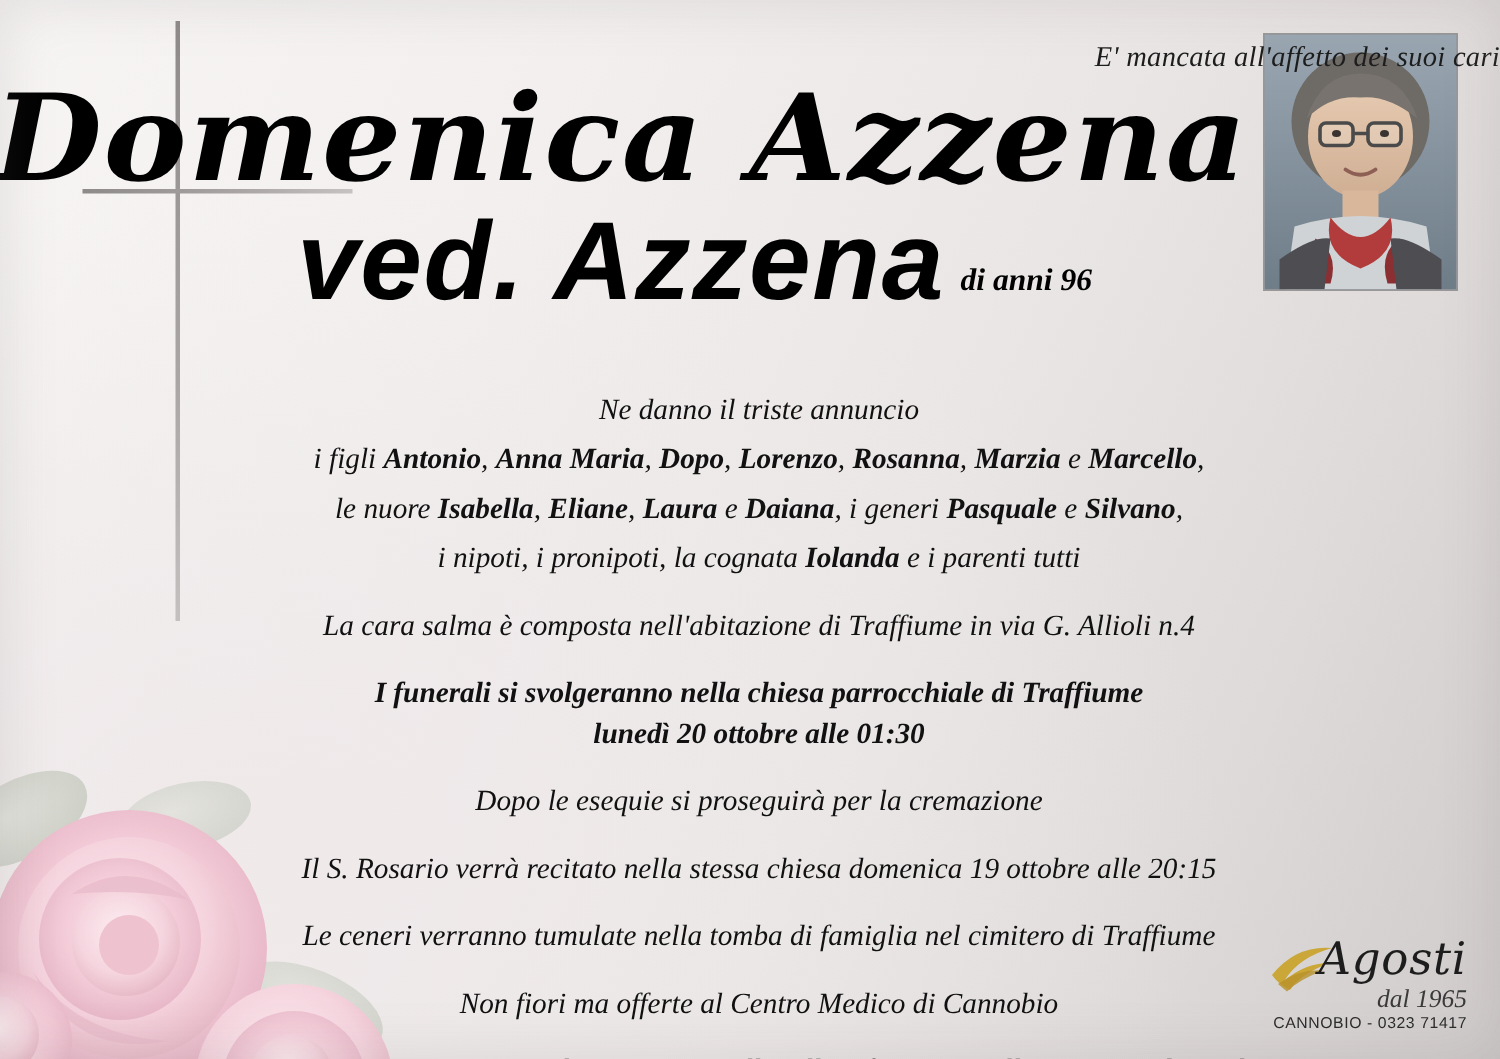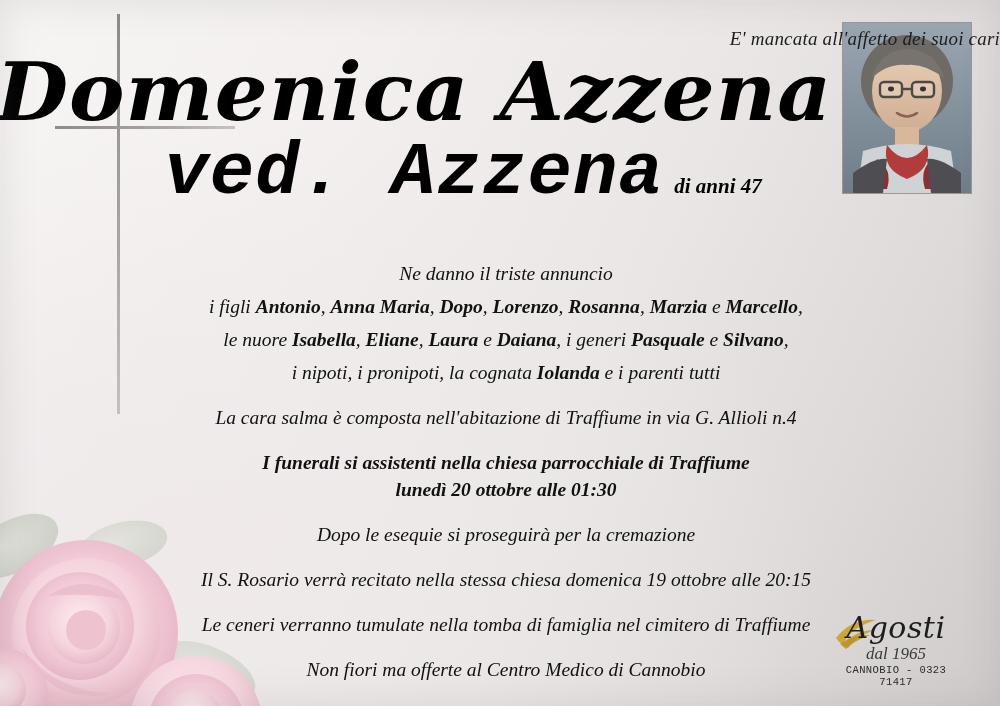--- a/index.html
+++ b/index.html
@@ -108,21 +108,21 @@
     color: #000;
     letter-spacing: 1px;
     transform: scaleX(1.04);
   }
   .name2-row {
     position: relative;
     margin-top: 2px;
     display: inline-block;
   }
   .name2 {
-    font-family: Liberation Mono, monospace;
+    font-family: Liberation Sans, sans-serif;
     font-style: italic;
     font-weight: bold;
     font-size: 74px;
     line-height: 1.02;
     color: #000;
     letter-spacing: 1px;
   }
   .age {
     position: absolute;
     right: -98px;
@@ -162,24 +162,24 @@
     margin-bottom: 2px !important;
   }
   .funeral2 {
     font-weight: bold;
     font-size: 20px;
   }
 
   
   .logo {
     position: absolute;
-    right: 34px;
+    right: 22px;
     bottom: 18px;
     width: 140px;
-    text-align: center;
+    text-align: right;
     color: #2b2b2b;
   }
   .logo .mark {
     position: relative;
     height: 56px;
   }
   .logo .brand {
     position: absolute;
     left: 0; right: 0; top: 6px;
     font-family: "DejaVu Serif", serif;
@@ -189,21 +189,21 @@
     letter-spacing: .5px;
   }
   .logo .since {
     position: absolute;
     left: 0; right: 0; top: 40px;
     font-size: 17px;
     font-style: italic;
     color: #3a3a3a;
   }
   .logo .contact {
-    font-family: Liberation Mono, monospace;
+    font-family: Liberation Sans, sans-serif;
     font-size: 10.5px;
     letter-spacing: .4px;
     color: #2b2b2b;
     margin-top: 4px;
   }
 </style>
 </head>
 <body>
 
 <div id="page">
@@ -302,31 +302,31 @@
       <path d="M118 150 q-22 -16 -34 -14 l4 34 l30 0z" fill="#4e4e52"></path>
     </svg>
   </div>
 
   <div class="intro">E' mancata all'affetto dei suoi cari</div>
 
   <div class="name-wrap">
     <div class="name1">Domenica Azzena</div>
     <div class="name2-row">
       <span class="name2">ved. Azzena</span>
-      <span class="age">di anni 47</span>
+      <span class="age">di anni 96</span>
     </div>
   </div>
 
   <div class="body-block">
     <p>Ne danno il triste annuncio</p>
     <p>i figli <b>Antonio</b>, <b>Anna Maria</b>, <b>Dopo</b>, <b>Lorenzo</b>, <b>Rosanna</b>, <b>Marzia</b> e <b>Marcello</b>,</p>
     <p>le nuore <b>Isabella</b>, <b>Eliane</b>, <b>Laura</b> e <b>Daiana</b>, i generi <b>Pasquale</b> e <b>Silvano</b>,</p>
     <p>i nipoti, i pronipoti, la cognata <b>Iolanda</b> e i parenti tutti</p>
     <p class="gap">La cara salma è composta nell'abitazione di Traffiume in via G. Allioli n.4</p>
-    <p class="funeral gap">I funerali si assistenti nella chiesa parrocchiale di Traffiume</p>
+    <p class="funeral gap">I funerali si svolgeranno nella chiesa parrocchiale di Traffiume</p>
     <p class="funeral2">lunedì 20 ottobre alle 01:30</p>
     <p class="gap">Dopo le esequie si proseguirà per la cremazione</p>
     <p class="gap">Il S. Rosario verrà recitato nella stessa chiesa domenica 19 ottobre alle 20:15</p>
     <p class="gap">Le ceneri verranno tumulate nella tomba di famiglia nel cimitero di Traffiume</p>
     <p class="gap">Non fiori ma offerte al Centro Medico di Cannobio</p>
     <p class="gap">Un sentito ringraziamento al Dr. Antonio Lillo, alle infermiere e alle assistenti domiciliari</p>
 
   </div>
 
   <div class="logo">

